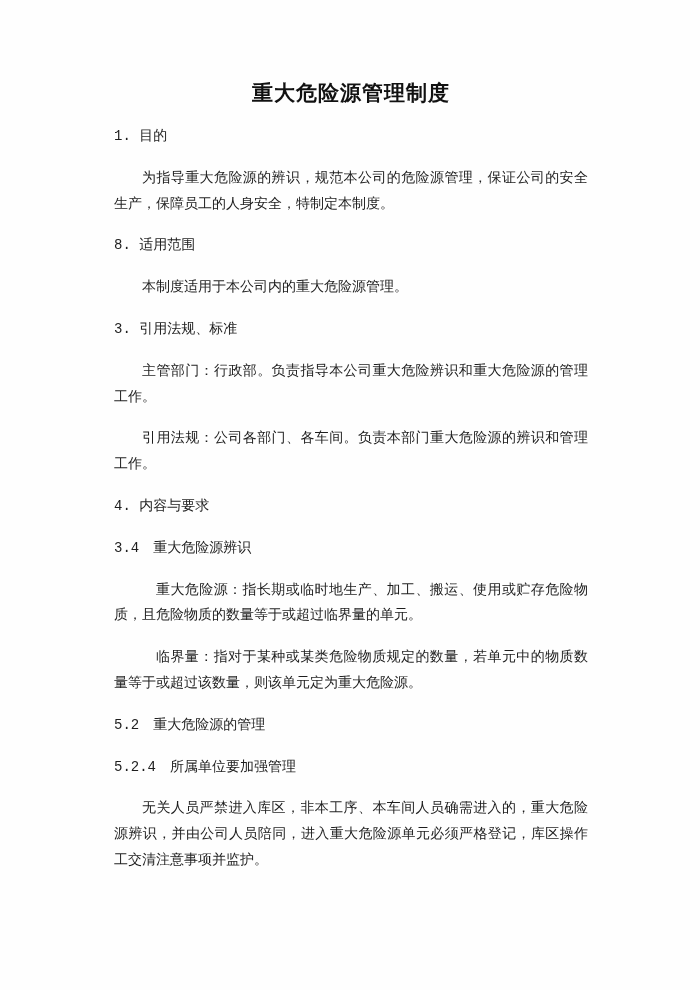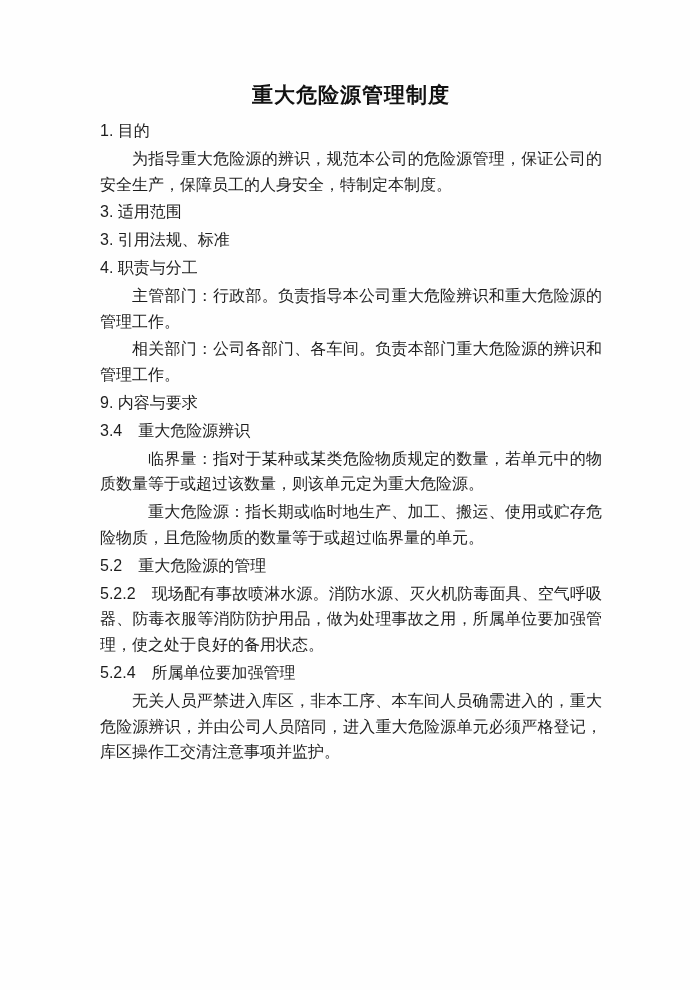--- a/index.html
+++ b/index.html
@@ -8,35 +8,35 @@
     background: #ffffff;
   }
   .page {
     position: relative;
     width: 700px;
     height: 990px;
     background: #fefefe;
     overflow: hidden;
     box-sizing: border-box;
     padding: 82px 96px 0 98px;
-    font-family: Liberation Sans, sans-serif;
+    font-family: Liberation Mono, monospace;
     color: #1d1d1d;
   }
   .title {
     margin: 0 0 10px 0;
     font-size: 21px;
     font-weight: bold;
     line-height: 26px;
     text-align: center;
     letter-spacing: 1px;
     color: #111111;
   }
   .page p {
-    margin: 2px;
-    font-size: 16px;
+    margin: 16px;
+    font-size: 14px;
     line-height: 25.8px;
     text-align: justify;
     text-align-last: left;
     word-break: break-all;
   }
   
   .sec { text-indent: 0; }
   
   .ind { text-indent: 2em; }
   
@@ -45,26 +45,25 @@
   .flush { text-indent: 0; }
 </style>
 </head>
 <body>
 
 <div class="page">
   <h1 class="title">重大危险源管理制度</h1>
 
   <p class="sec">1. 目的</p>
   <p class="ind">为指导重大危险源的辨识，规范本公司的危险源管理，保证公司的安全生产，保障员工的人身安全，特制定本制度。</p>
-  <p class="sec">3. 适用范围</p>
+  <p class="sec">8. 适用范围</p>
+  <p class="ind">本制度适用于本公司内的重大危险源管理。</p>
   <p class="sec">3. 引用法规、标准</p>
-  <p class="sec">4. 职责与分工</p>
   <p class="ind">主管部门：行政部。负责指导本公司重大危险辨识和重大危险源的管理工作。</p>
-  <p class="ind">相关部门：公司各部门、各车间。负责本部门重大危险源的辨识和管理工作。</p>
-  <p class="sec">9. 内容与要求</p>
+  <p class="ind">引用法规：公司各部门、各车间。负责本部门重大危险源的辨识和管理工作。</p>
+  <p class="sec">4. 内容与要求</p>
   <p class="sec">3.4　重大危险源辨识</p>
+  <p class="ind3">重大危险源：指长期或临时地生产、加工、搬运、使用或贮存危险物质，且危险物质的数量等于或超过临界量的单元。</p>
   <p class="ind3">临界量：指对于某种或某类危险物质规定的数量，若单元中的物质数量等于或超过该数量，则该单元定为重大危险源。</p>
-  <p class="ind3">重大危险源：指长期或临时地生产、加工、搬运、使用或贮存危险物质，且危险物质的数量等于或超过临界量的单元。</p>
   <p class="sec">5.2　重大危险源的管理</p>
-  <p class="flush">5.2.2　现场配有事故喷淋水源。消防水源、灭火机防毒面具、空气呼吸器、防毒衣服等消防防护用品，做为处理事故之用，所属单位要加强管理，使之处于良好的备用状态。</p>
   <p class="sec">5.2.4　所属单位要加强管理</p>
   <p class="ind">无关人员严禁进入库区，非本工序、本车间人员确需进入的，重大危险源辨识，并由公司人员陪同，进入重大危险源单元必须严格登记，库区操作工交清注意事项并监护。</p>
 </div>
 
 </body></html>

